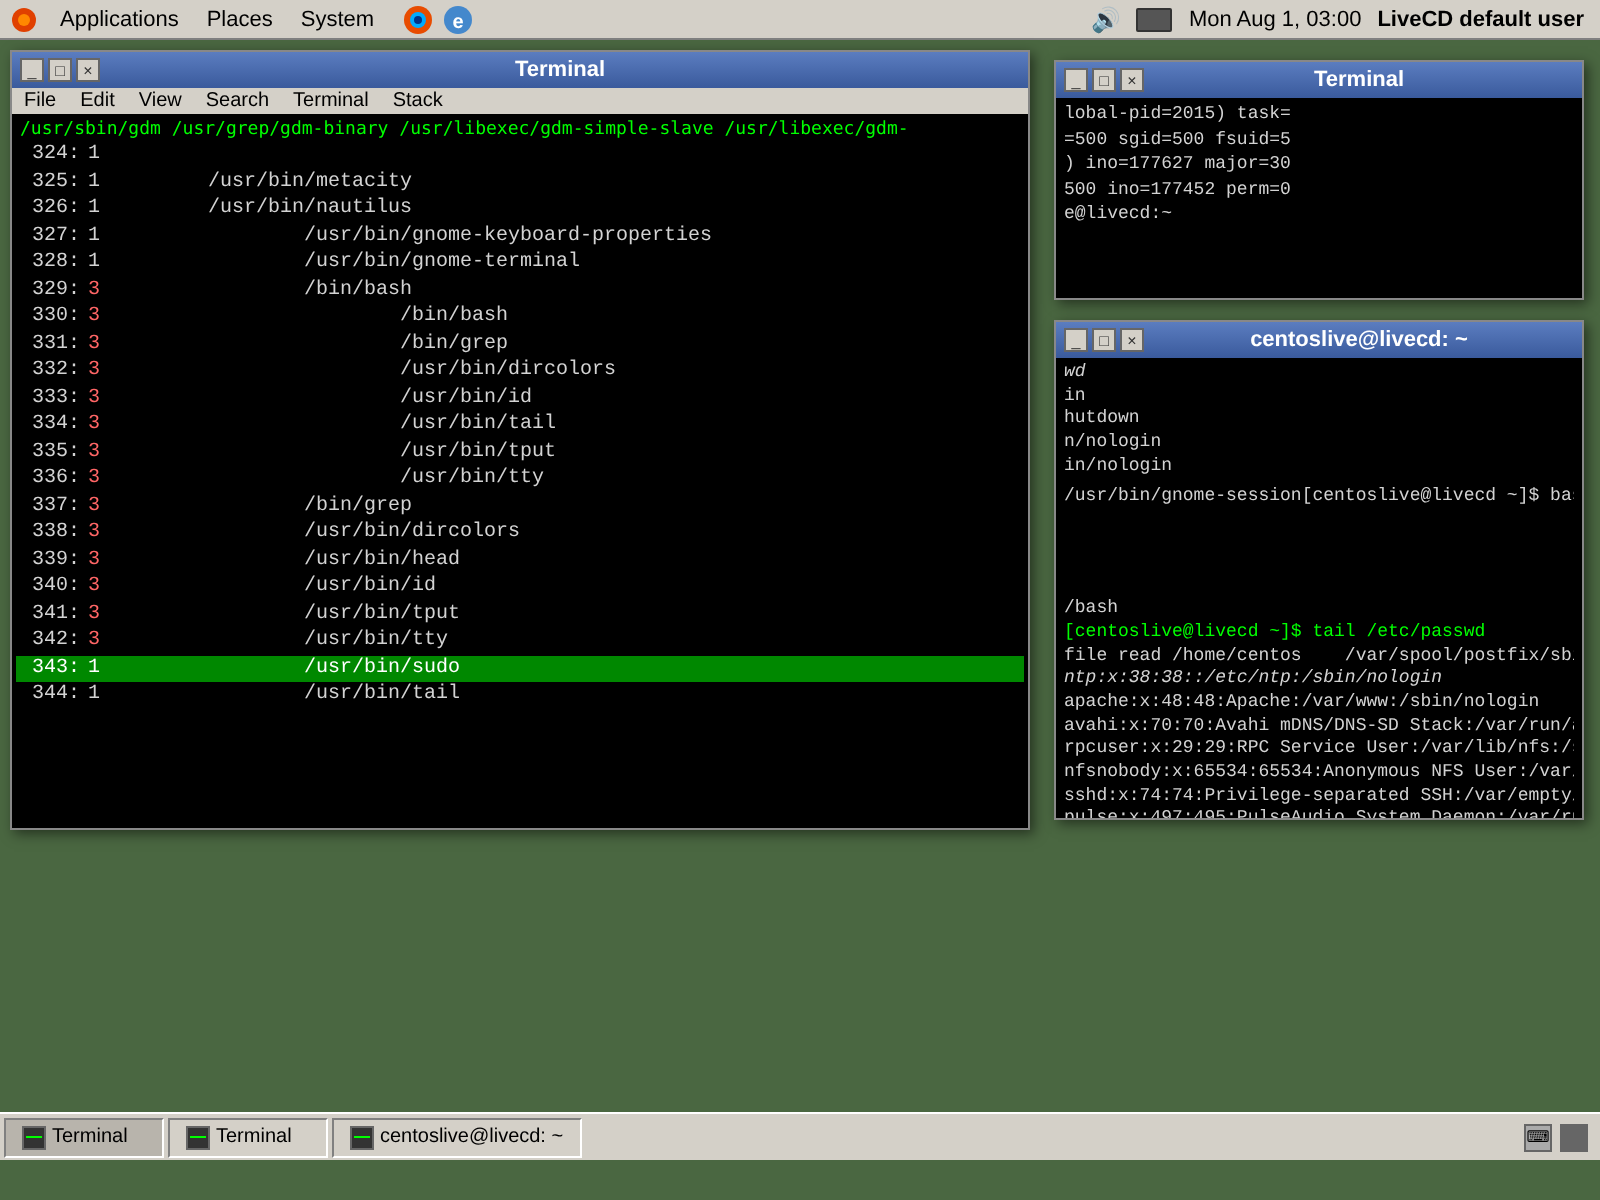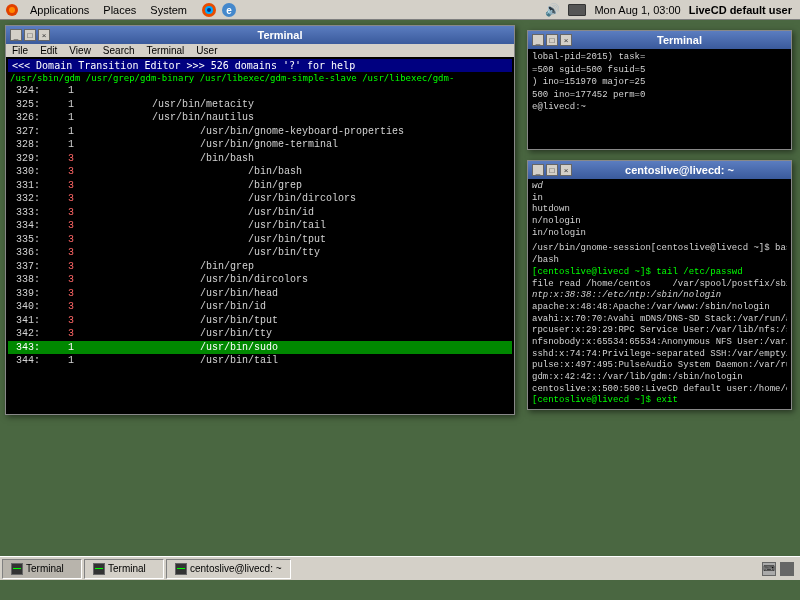--- a/index.html
+++ b/index.html
@@ -168,21 +168,20 @@
       font-family: monospace;
       font-size: 9px;
       padding: 1px 2px;
       white-space: nowrap;
       overflow: hidden;
     }
     .term-line {
       display: flex;
       line-height: 1.35;
       white-space: pre;
-      gap: 24px;
     }
     .line-num {
       color: #d3d3d3;
       min-width: 32px;
       text-align: right;
       margin-right: 4px;
     }
     .line-count {
       min-width: 8px;
       margin-right: 4px;
@@ -358,26 +357,23 @@
         <div class="win-btn">×</div>
       </div>
       <span class="window-title">Terminal</span>
     </div>
     <div class="window-menubar">
       <span>File</span>
       <span>Edit</span>
       <span>View</span>
       <span>Search</span>
       <span>Terminal</span>
-      <span>User</span>
+      <span>Stack</span>
     </div>
     <div class="terminal-content">
-      <div class="term-header">
-        <span>&lt;&lt;&lt; Domain Transition Editor &gt;&gt;&gt;    526 domains    '?' for help</span>
-      </div>
       <div class="term-path-bar">/usr/sbin/gdm /usr/grep/gdm-binary /usr/libexec/gdm-simple-slave /usr/libexec/gdm-</div>
       <div id="term-lines">
       <div class="term-line"><span class="line-num">324:</span><span class="line-count">1</span></div>
           <div class="term-line"><span class="line-num">325:</span><span class="line-count">1</span><span>        /usr/bin/metacity</span></div>
           <div class="term-line"><span class="line-num">326:</span><span class="line-count">1</span><span>        /usr/bin/nautilus</span></div>
           <div class="term-line"><span class="line-num">327:</span><span class="line-count">1</span><span>                /usr/bin/gnome-keyboard-properties</span></div>
           <div class="term-line"><span class="line-num">328:</span><span class="line-count">1</span><span>                /usr/bin/gnome-terminal</span></div>
           <div class="term-line"><span class="line-num">329:</span><span class="line-count" style="color: rgb(255, 102, 102);">3</span><span>                /bin/bash</span></div>
           <div class="term-line"><span class="line-num">330:</span><span class="line-count" style="color: rgb(255, 102, 102);">3</span><span>                        /bin/bash</span></div>
           <div class="term-line"><span class="line-num">331:</span><span class="line-count" style="color: rgb(255, 102, 102);">3</span><span>                        /bin/grep</span></div>
@@ -404,21 +400,21 @@
         <div class="win-btn">_</div>
         <div class="win-btn">□</div>
         <div class="win-btn">×</div>
       </div>
       <span class="window-title">Terminal</span>
     </div>
     <div class="terminal-content" style="height:calc(100% - 18px);font-size:9px;padding:2px 4px;overflow:hidden;">
       <div id="sys-lines">
           <div style="white-space: pre; line-height: 1.4;">lobal-pid=2015) task=</div>
           <div style="white-space: pre; line-height: 1.4;">=500 sgid=500 fsuid=5</div>
-          <div style="white-space: pre; line-height: 1.4;">) ino=151970 major=25</div>
+          <div style="white-space: pre; line-height: 1.4;">) ino=177627 major=30</div>
           <div style="white-space: pre; line-height: 1.4;">500 ino=177452 perm=0</div>
           <div style="white-space: pre; line-height: 1.4;">e@livecd:~</div>
         </div>
     </div>
   </div>
 
   <div class="window" id="terminal-live">
     <div class="window-titlebar">
       <div class="window-controls">
         <div class="win-btn">_</div>
@@ -434,21 +430,21 @@
             <div style="white-space: pre; line-height: 1.3;"></div>
             <div style="white-space: pre; line-height: 1.3;">in</div>
             <div style="white-space: pre; line-height: 1.3;"></div>
             <div style="white-space: pre; line-height: 1.3;"></div>
             <div style="white-space: pre; line-height: 1.3;">hutdown</div>
             <div style="white-space: pre; line-height: 1.3;"></div>
             <div style="white-space: pre; line-height: 1.3;">n/nologin</div>
             <div style="white-space: pre; line-height: 1.3;">in/nologin</div>
           </div>
           <div style="white-space: pre; line-height: 1.3; overflow: hidden; color: rgb(211, 211, 211);">/usr/bin/gnome-session[centoslive@livecd ~]$ bash</div>
-          <div style="white-space: pre; line-height: 1.3; overflow: hidden; color: rgb(211, 211, 211);">/bash</div>
+          <div style="white-space: pre; line-height: 1.3; overflow: hidden; color: rgb(211, 211, 211); margin-top: 44px;">/bash</div>
           <div style="white-space: pre; line-height: 1.3; overflow: hidden; color: rgb(0, 255, 0);">[centoslive@livecd ~]$ tail /etc/passwd</div>
           <div style="white-space: pre; line-height: 1.3; overflow: hidden; color: rgb(211, 211, 211);">file read /home/centos    /var/spool/postfix/sbin/nologin</div>
           <div style="white-space: pre; line-height: 1.3; overflow: hidden; color: rgb(211, 211, 211); font-style: italic;">ntp:x:38:38::/etc/ntp:/sbin/nologin</div>
           <div style="white-space: pre; line-height: 1.3; overflow: hidden; color: rgb(211, 211, 211);">apache:x:48:48:Apache:/var/www:/sbin/nologin</div>
           <div style="white-space: pre; line-height: 1.3; overflow: hidden; color: rgb(211, 211, 211);">avahi:x:70:70:Avahi mDNS/DNS-SD Stack:/var/run/avahi-daemon:/sbin/nologin</div>
           <div style="white-space: pre; line-height: 1.3; overflow: hidden; color: rgb(211, 211, 211);">rpcuser:x:29:29:RPC Service User:/var/lib/nfs:/sbin/nologin</div>
           <div style="white-space: pre; line-height: 1.3; overflow: hidden; color: rgb(211, 211, 211);">nfsnobody:x:65534:65534:Anonymous NFS User:/var/lib/nfs:/sbin/nologin</div>
           <div style="white-space: pre; line-height: 1.3; overflow: hidden; color: rgb(211, 211, 211);">sshd:x:74:74:Privilege-separated SSH:/var/empty/sshd:/sbin/nologin</div>
           <div style="white-space: pre; line-height: 1.3; overflow: hidden; color: rgb(211, 211, 211);">pulse:x:497:495:PulseAudio System Daemon:/var/run/pulse:/sbin/nologin</div>
           <div style="white-space: pre; line-height: 1.3; overflow: hidden; color: rgb(211, 211, 211);">gdm:x:42:42::/var/lib/gdm:/sbin/nologin</div>

